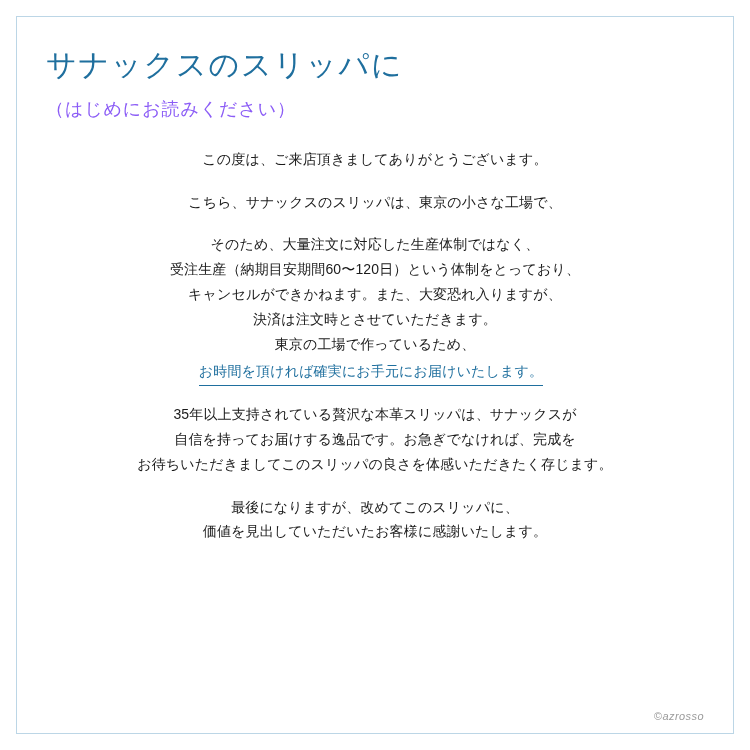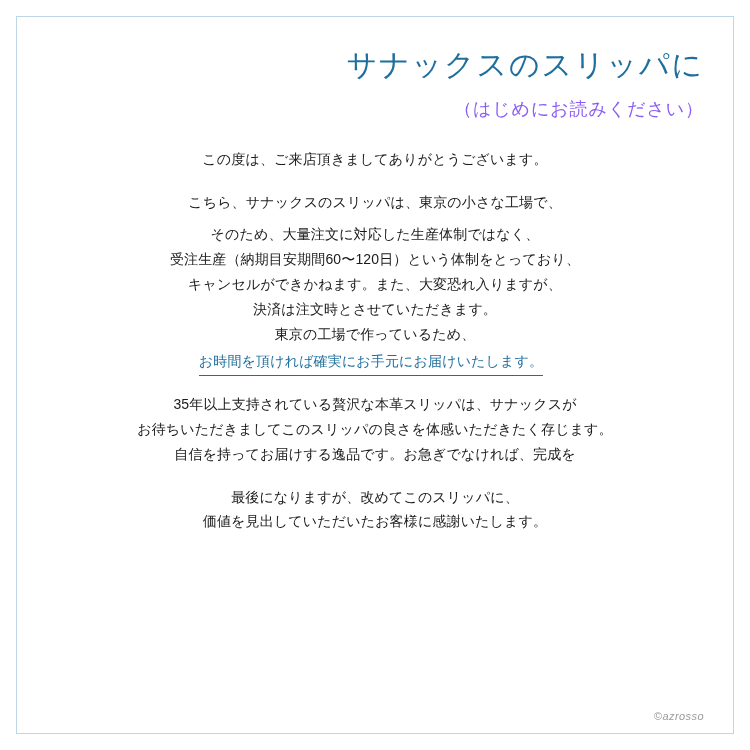--- a/index.html
+++ b/index.html
@@ -35,21 +35,21 @@
   .content {
     position: absolute;
     left: 0;
     top: 0;
     width: 750px;
     height: 750px;
     box-sizing: border-box;
     padding: 44px 46px 30px 46px;
     display: flex;
     flex-direction: column;
-    align-items: flex-end;
+    align-items: flex-start;
   }
   .heading {
     color: #1f6f9e;
     text-align: center;
     font-size: 30px;
     line-height: 1.42;
     letter-spacing: 0.06em;
     font-weight: 400;
     margin: 0;
   }
@@ -87,21 +87,21 @@
     white-space: nowrap;
   }
   .para .line.hl {
     color: #1f6f9e;
     border-bottom: 1px solid #1f6f9e;
     display: inline-block;
     padding-bottom: 1px;
     margin: 2px 8px 0 0;
   }
   .p1 { margin-bottom: 18px; }
-  .p2 { margin-bottom: 8px; }
+  .p2 { margin-bottom: 18px; }
   .p3 { margin-bottom: 16px; }
   .p4 { margin-bottom: 18px; }
   .credit {
     position: absolute;
     right: 46px;
     bottom: 28px;
     font-size: 11px;
     color: #9a9a9a;
     letter-spacing: 0.04em;
     font-style: italic;
@@ -136,22 +136,22 @@
         <span class="line">そのため、大量注文に対応した生産体制ではなく、</span>
         <span class="line">受注生産（納期目安期間60〜120日）という体制をとっており、</span>
         <span class="line">キャンセルができかねます。また、大変恐れ入りますが、</span>
         <span class="line">決済は注文時とさせていただきます。</span>
         <span class="line">東京の工場で作っているため、</span>
         <span class="line hl">お時間を頂ければ確実にお手元にお届けいたします。</span>
       </p>
 
       <p class="para p4">
         <span class="line">35年以上支持されている贅沢な本革スリッパは、サナックスが</span>
+        <span class="line">自信を持ってお届けする逸品です。お急ぎでなければ、完成を</span>
         <span class="line">お待ちいただきましてこのスリッパの良さを体感いただきたく存じます。</span>
-        <span class="line">自信を持ってお届けする逸品です。お急ぎでなければ、完成を</span>
       </p>
 
       <p class="para p5">
         <span class="line">最後になりますが、改めてこのスリッパに、</span>
         <span class="line">価値を見出していただいたお客様に感謝いたします。</span>
       </p>
 
     </div>
   </div>
 

